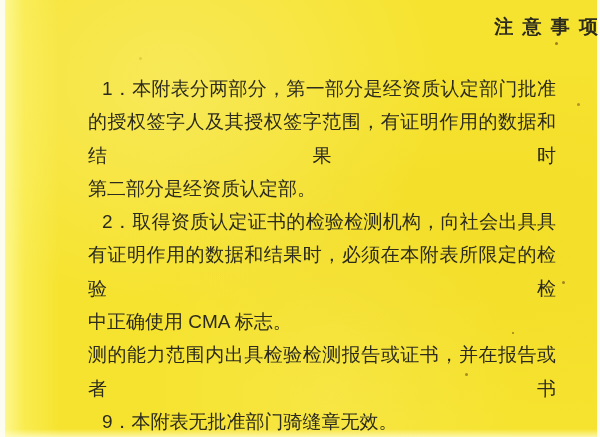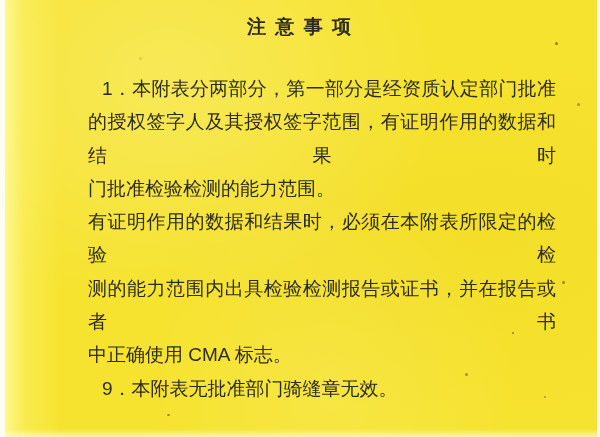--- a/index.html
+++ b/index.html
@@ -38,21 +38,21 @@
   .edge-right {
     right: 0;
     width: 3px;
     background: #fdfcf3;
   }
   .title {
     position: absolute;
     top: 14px;
     left: 0;
     width: 100%;
-    text-align: center;
+    text-align: right;
     font-size: 19px;
     font-weight: bold;
     letter-spacing: 2px;
     white-space: pre;
   }
   .body {
     position: absolute;
     left: 88px;
     top: 72px;
     width: 468px;
@@ -91,24 +91,25 @@
 <div class="page">
 
   <div class="edge edge-left"></div>
   <div class="edge edge-right"></div>
 
   <div class="title">注 意 事 项</div>
 
   <div class="body">
     <div class="line indent fill">1．本附表分两部分，第一部分是经资质认定部门批准</div>
     <div class="line fill">的授权签字人及其授权签字范围，有证明作用的数据和结果时</div>
-    <div class="line">门批准检验检测的能力范围。</div>
+    <div class="line">第二部分是经资质认定部。</div>
+    <div class="line indent fill">2．取得资质认定证书的检验检测机构，向社会出具具</div>
     <div class="line fill">有证明作用的数据和结果时，必须在本附表所限定的检验检</div>
+    <div class="line">中正确使用 CMA 标志。</div>
     <div class="line fill">测的能力范围内出具检验检测报告或证书，并在报告或者书</div>
-    <div class="line">中正确使用 CMA 标志。</div>
     <div class="line indent">9．本附表无批准部门骑缝章无效。</div>
 
   </div>
 
   <i class="speck s1"></i>
   <i class="speck s2"></i>
   <i class="speck s3"></i>
   <i class="speck s4"></i>
   <i class="speck s5"></i>
   <i class="speck s6"></i>

